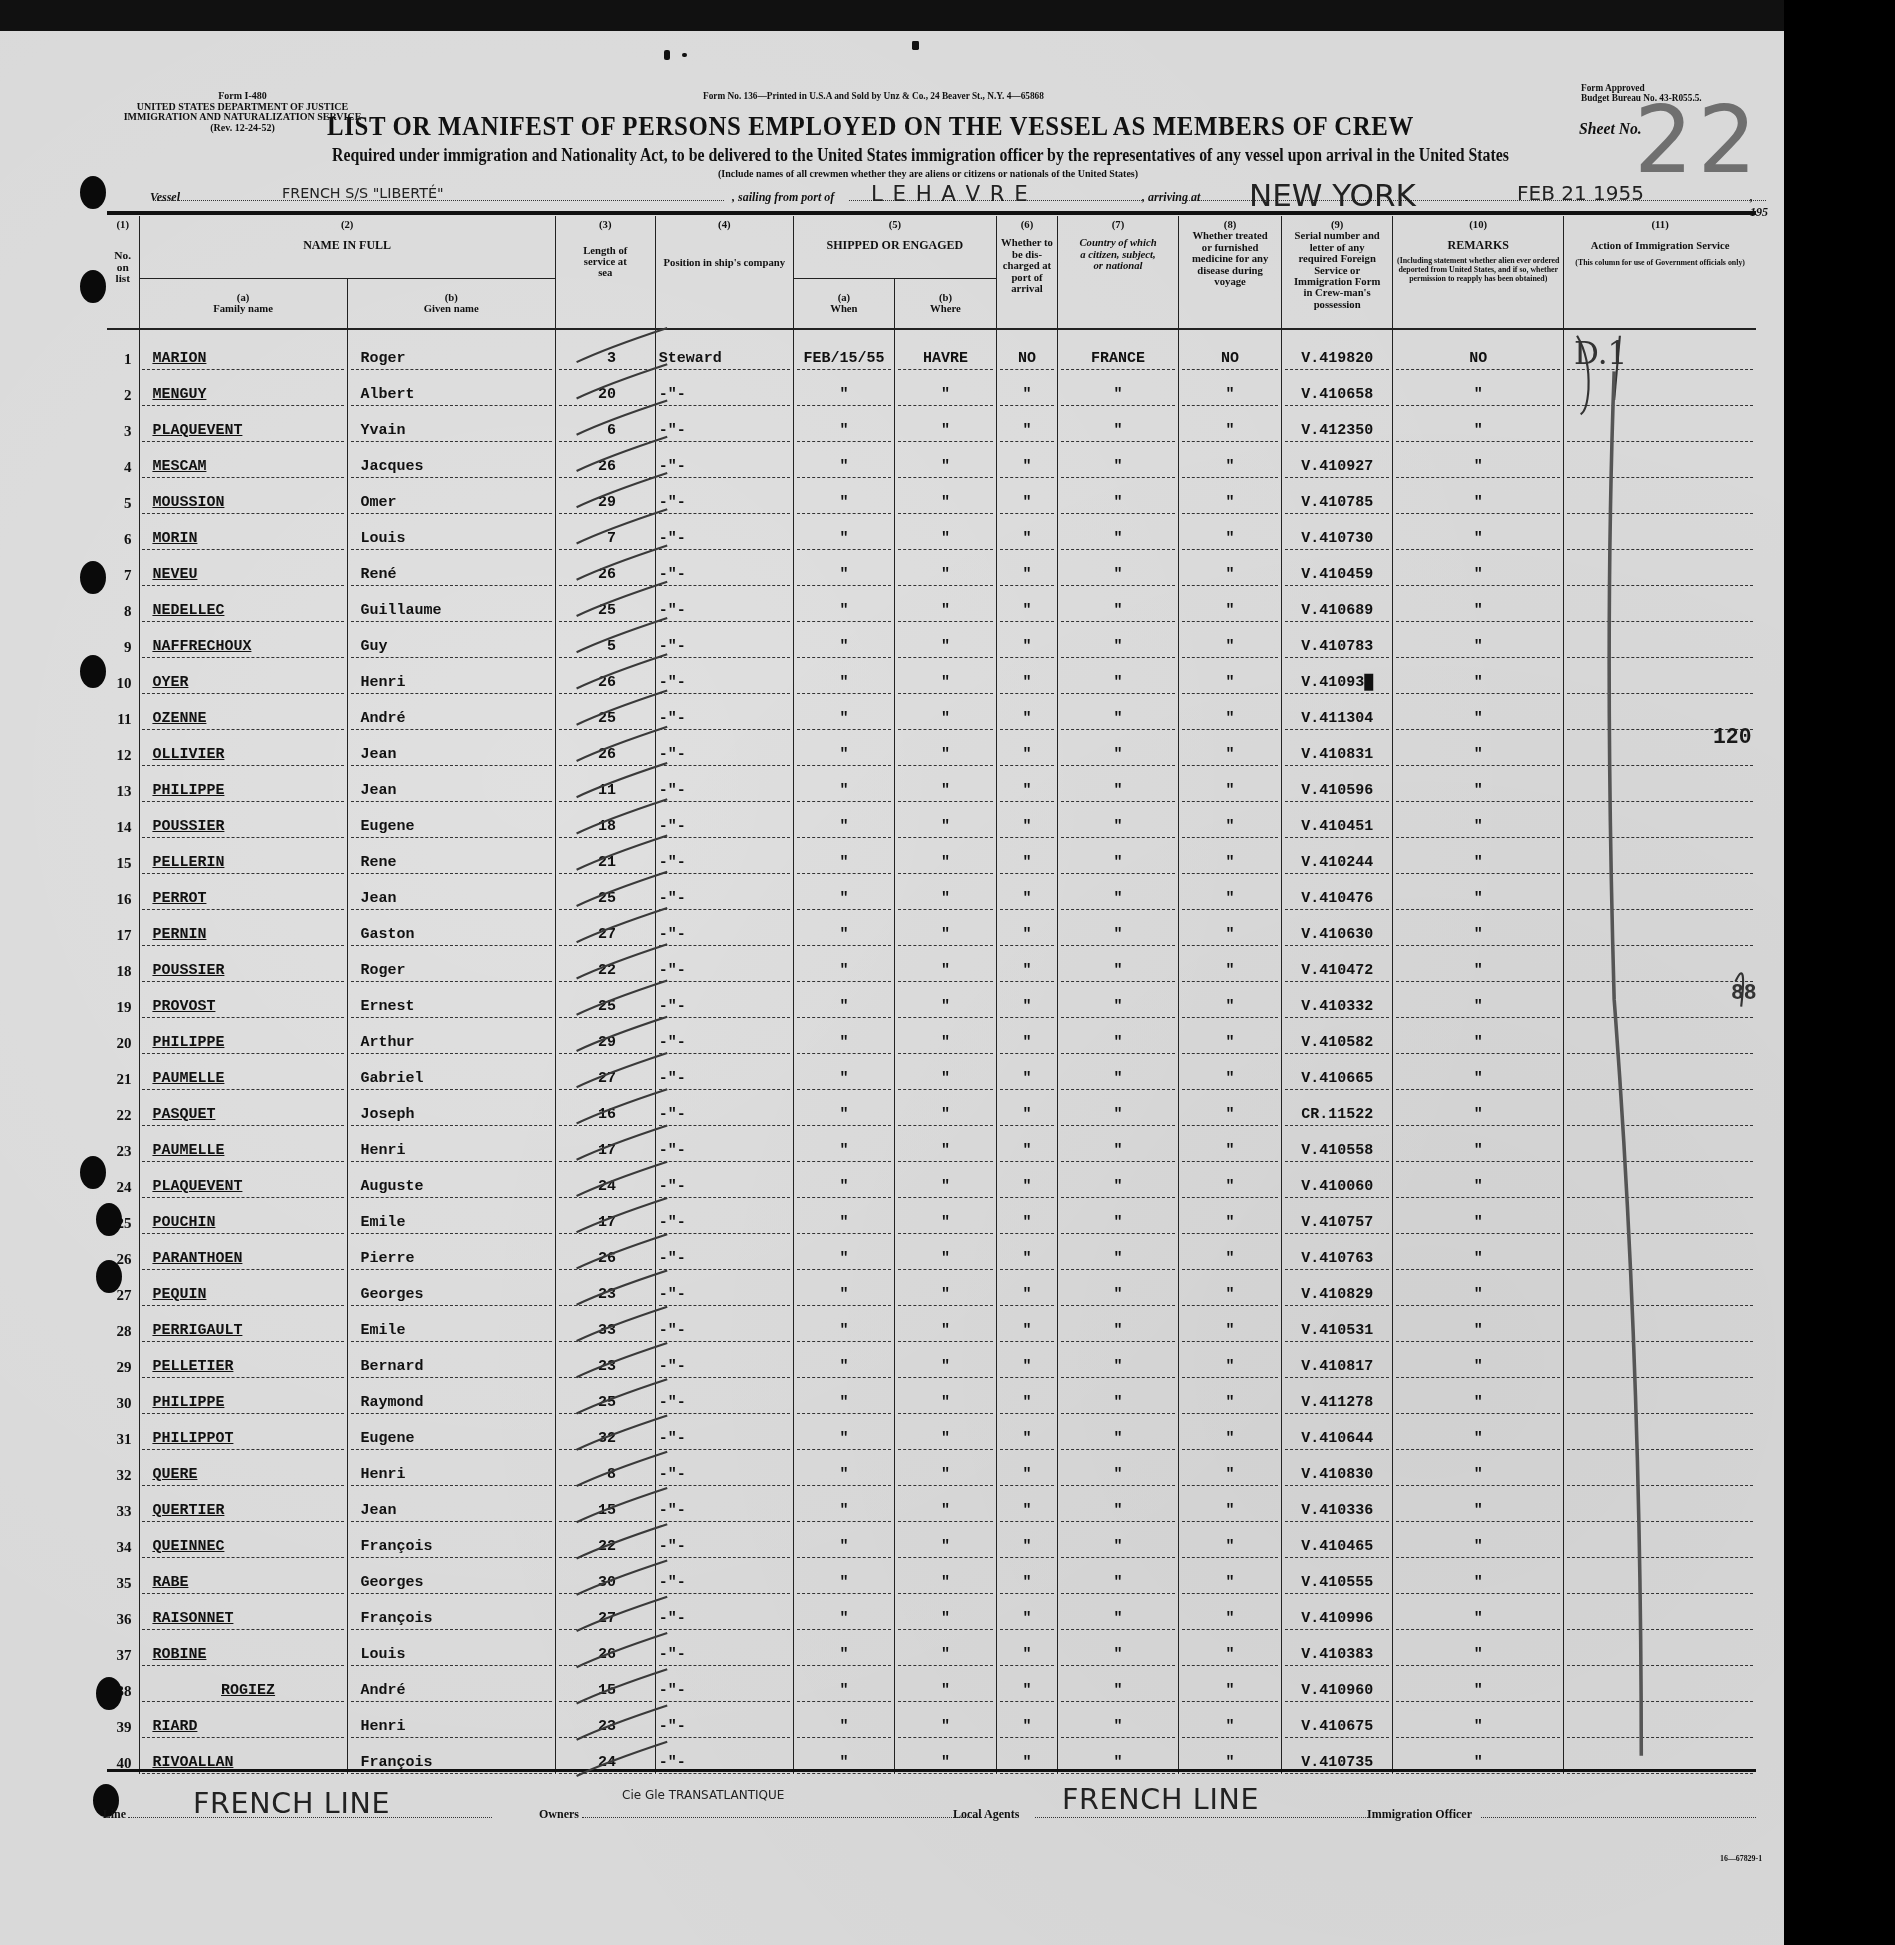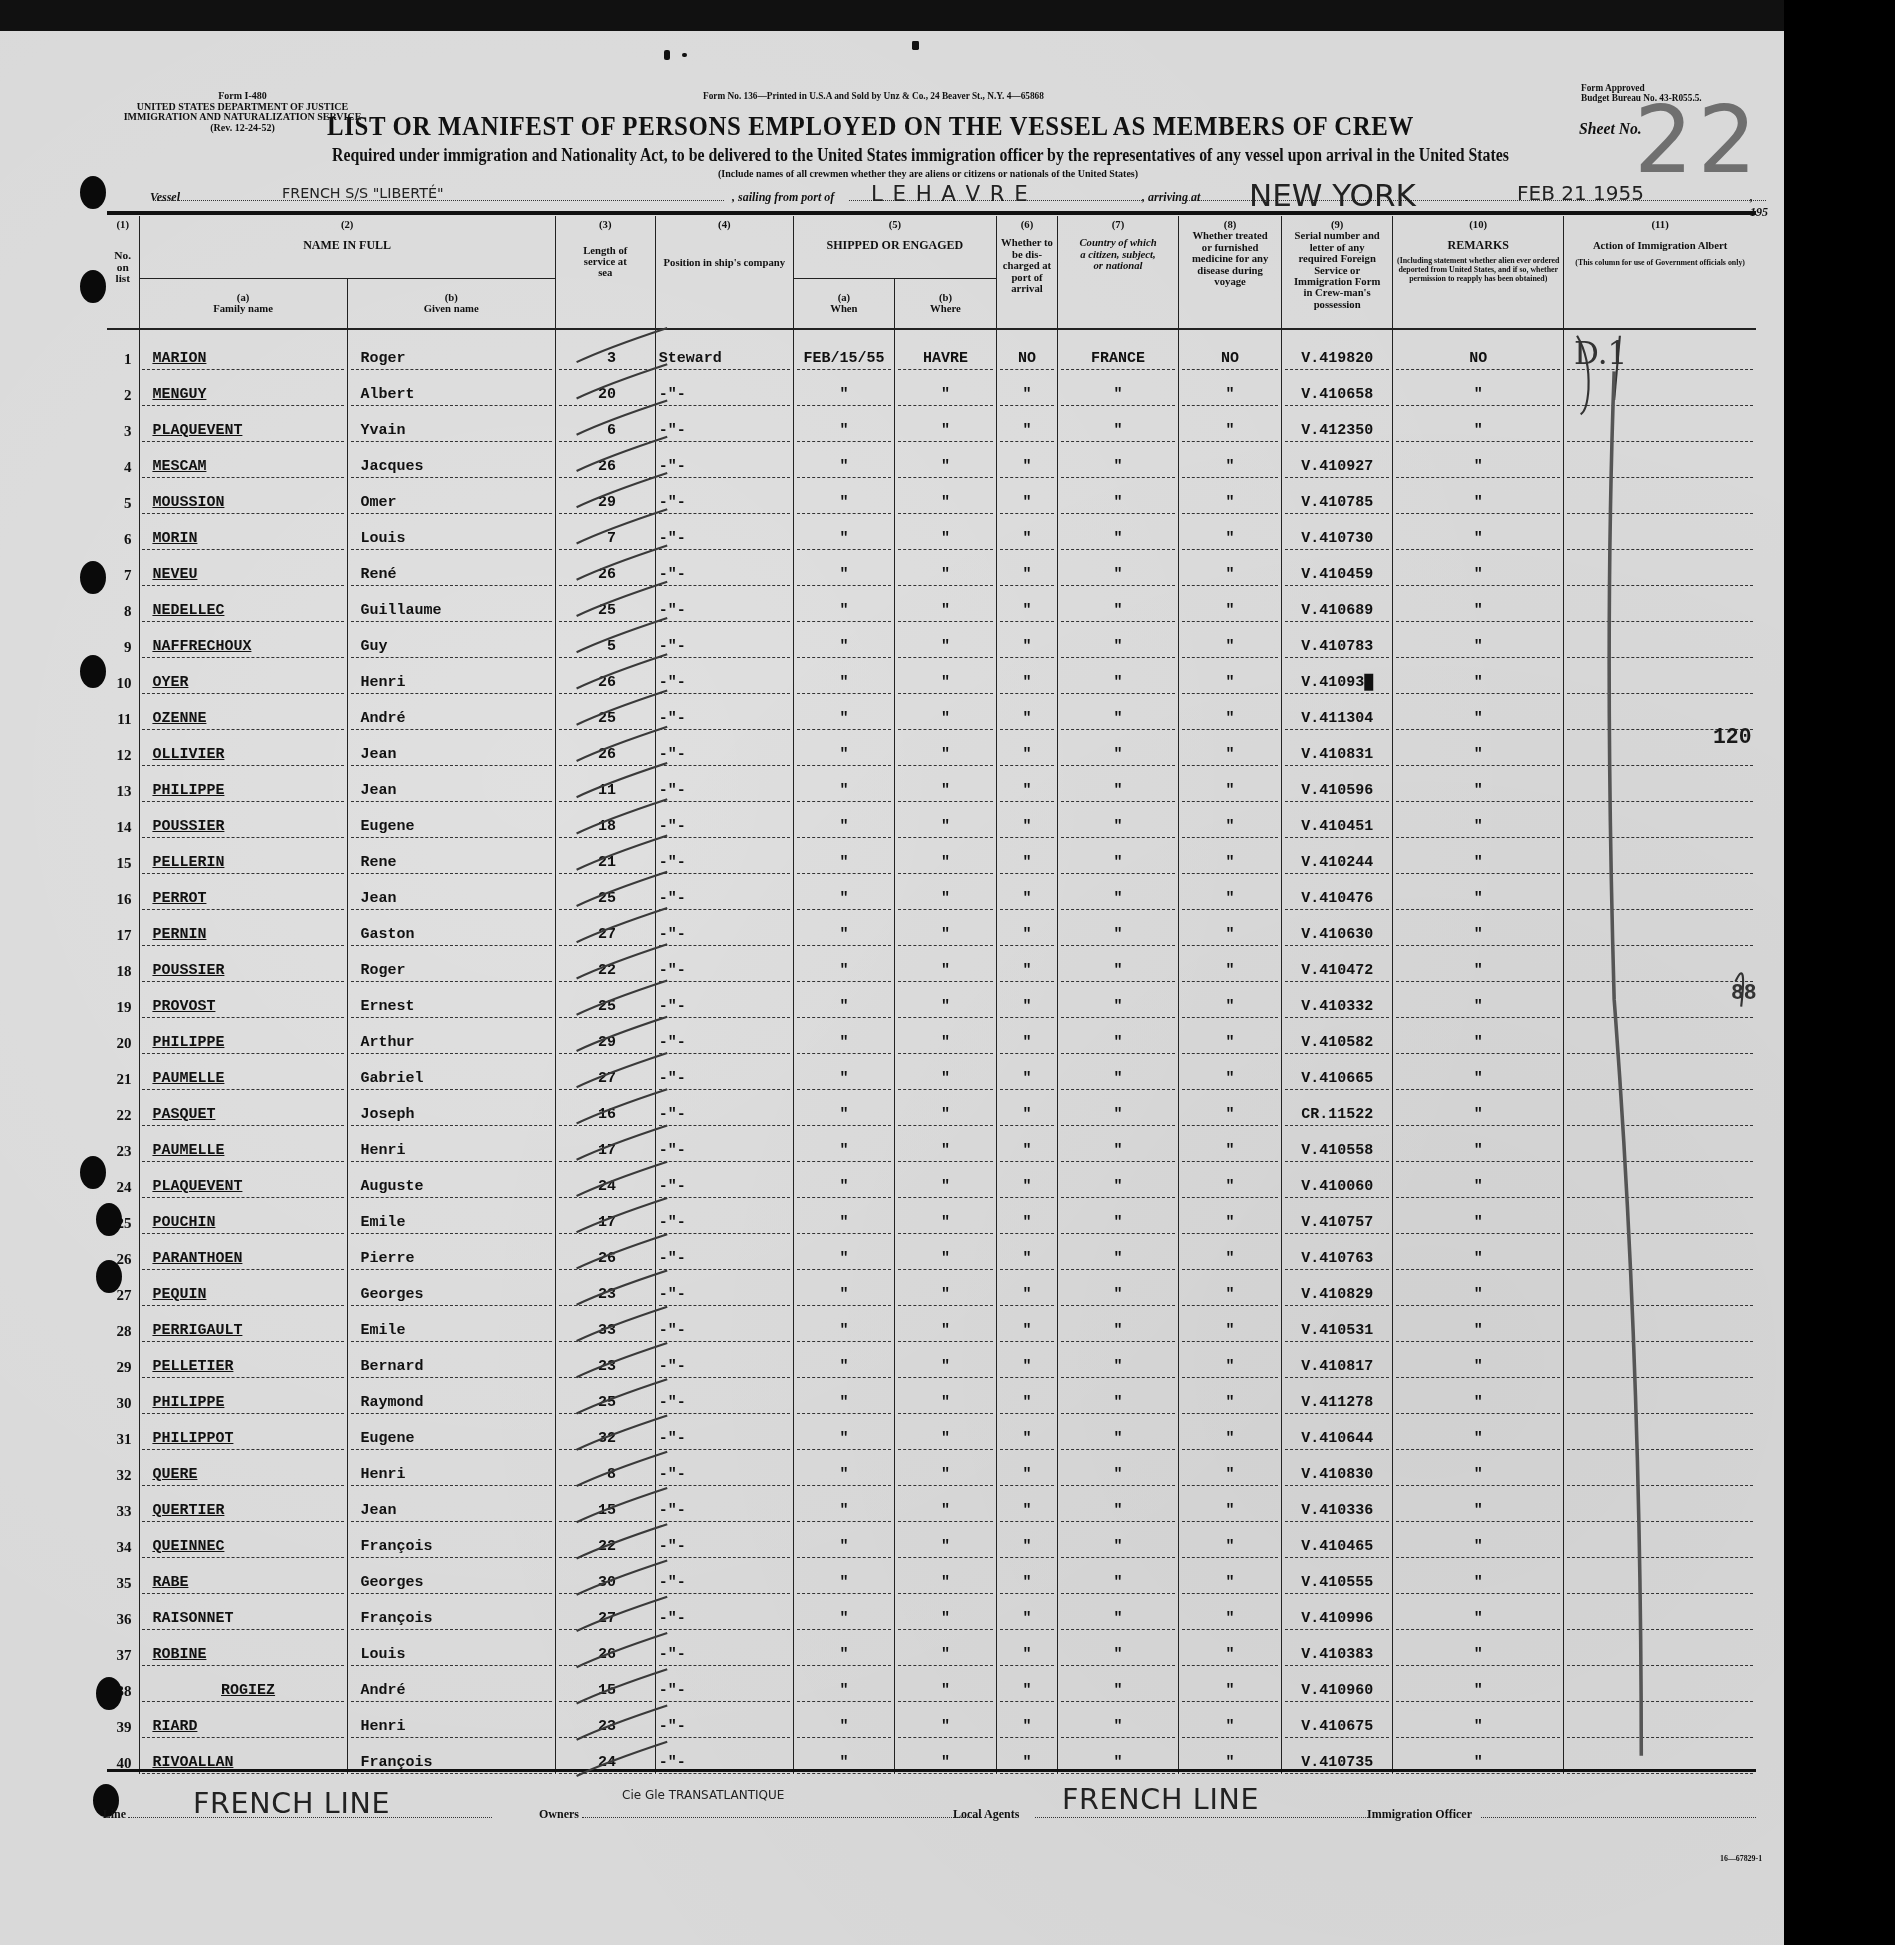--- a/index.html
+++ b/index.html
@@ -142,21 +142,21 @@
             <div class="colnum">(9)</div>
             <div style="width:93px;margin-left:auto;margin-right:auto;">Serial number and letter of any required Foreign Service or Immigration Form in Crew-man's possession</div>
           </th>
         <th rowspan="2">
             <div class="colnum">(10)</div>
             <div style="margin-top:10px;font-size:12px;">REMARKS</div>
             <div class="small" style="margin-top:5.7px;">(Including statement whether alien ever ordered deported from United States, and if so, whether permission to reapply has been obtained)</div>
           </th>
         <th rowspan="2">
             <div class="colnum">(11)</div>
-            <div style="margin-top:10px;">Action of Immigration Albert</div>
+            <div style="margin-top:10px;">Action of Immigration Service</div>
             <div class="small" style="margin-top:7.1px;">(This column for use of Government officials only)</div>
           </th>
       </tr>
       <tr class="r2">
         <th style="height:43px;">
             <div>(a)</div>
             <div>Family name</div>
           </th>
         <th>
             <div>(b)</div>
@@ -1621,21 +1621,21 @@
           </td>
           <td>
             <span class="cell ">&nbsp;</span>
           </td>
         </tr>
         <tr>
           <td>
             <span class="cell r" style="border-bottom: none;">36</span>
           </td>
           <td>
-            <span class="cell " style="padding-left: 10px; ">RAISONNET</span>
+            <span class="cell " style="padding-left: 10px; text-decoration: underline;">RAISONNET</span>
           </td>
           <td>
             <span class="cell " style="padding-left: 10px;">François</span>
           </td>
           <td>
             <span class="cell r" style="padding-right: 36px;">27</span>
           </td>
           <td>
             <span class="cell ">-"-</span>
           </td>

